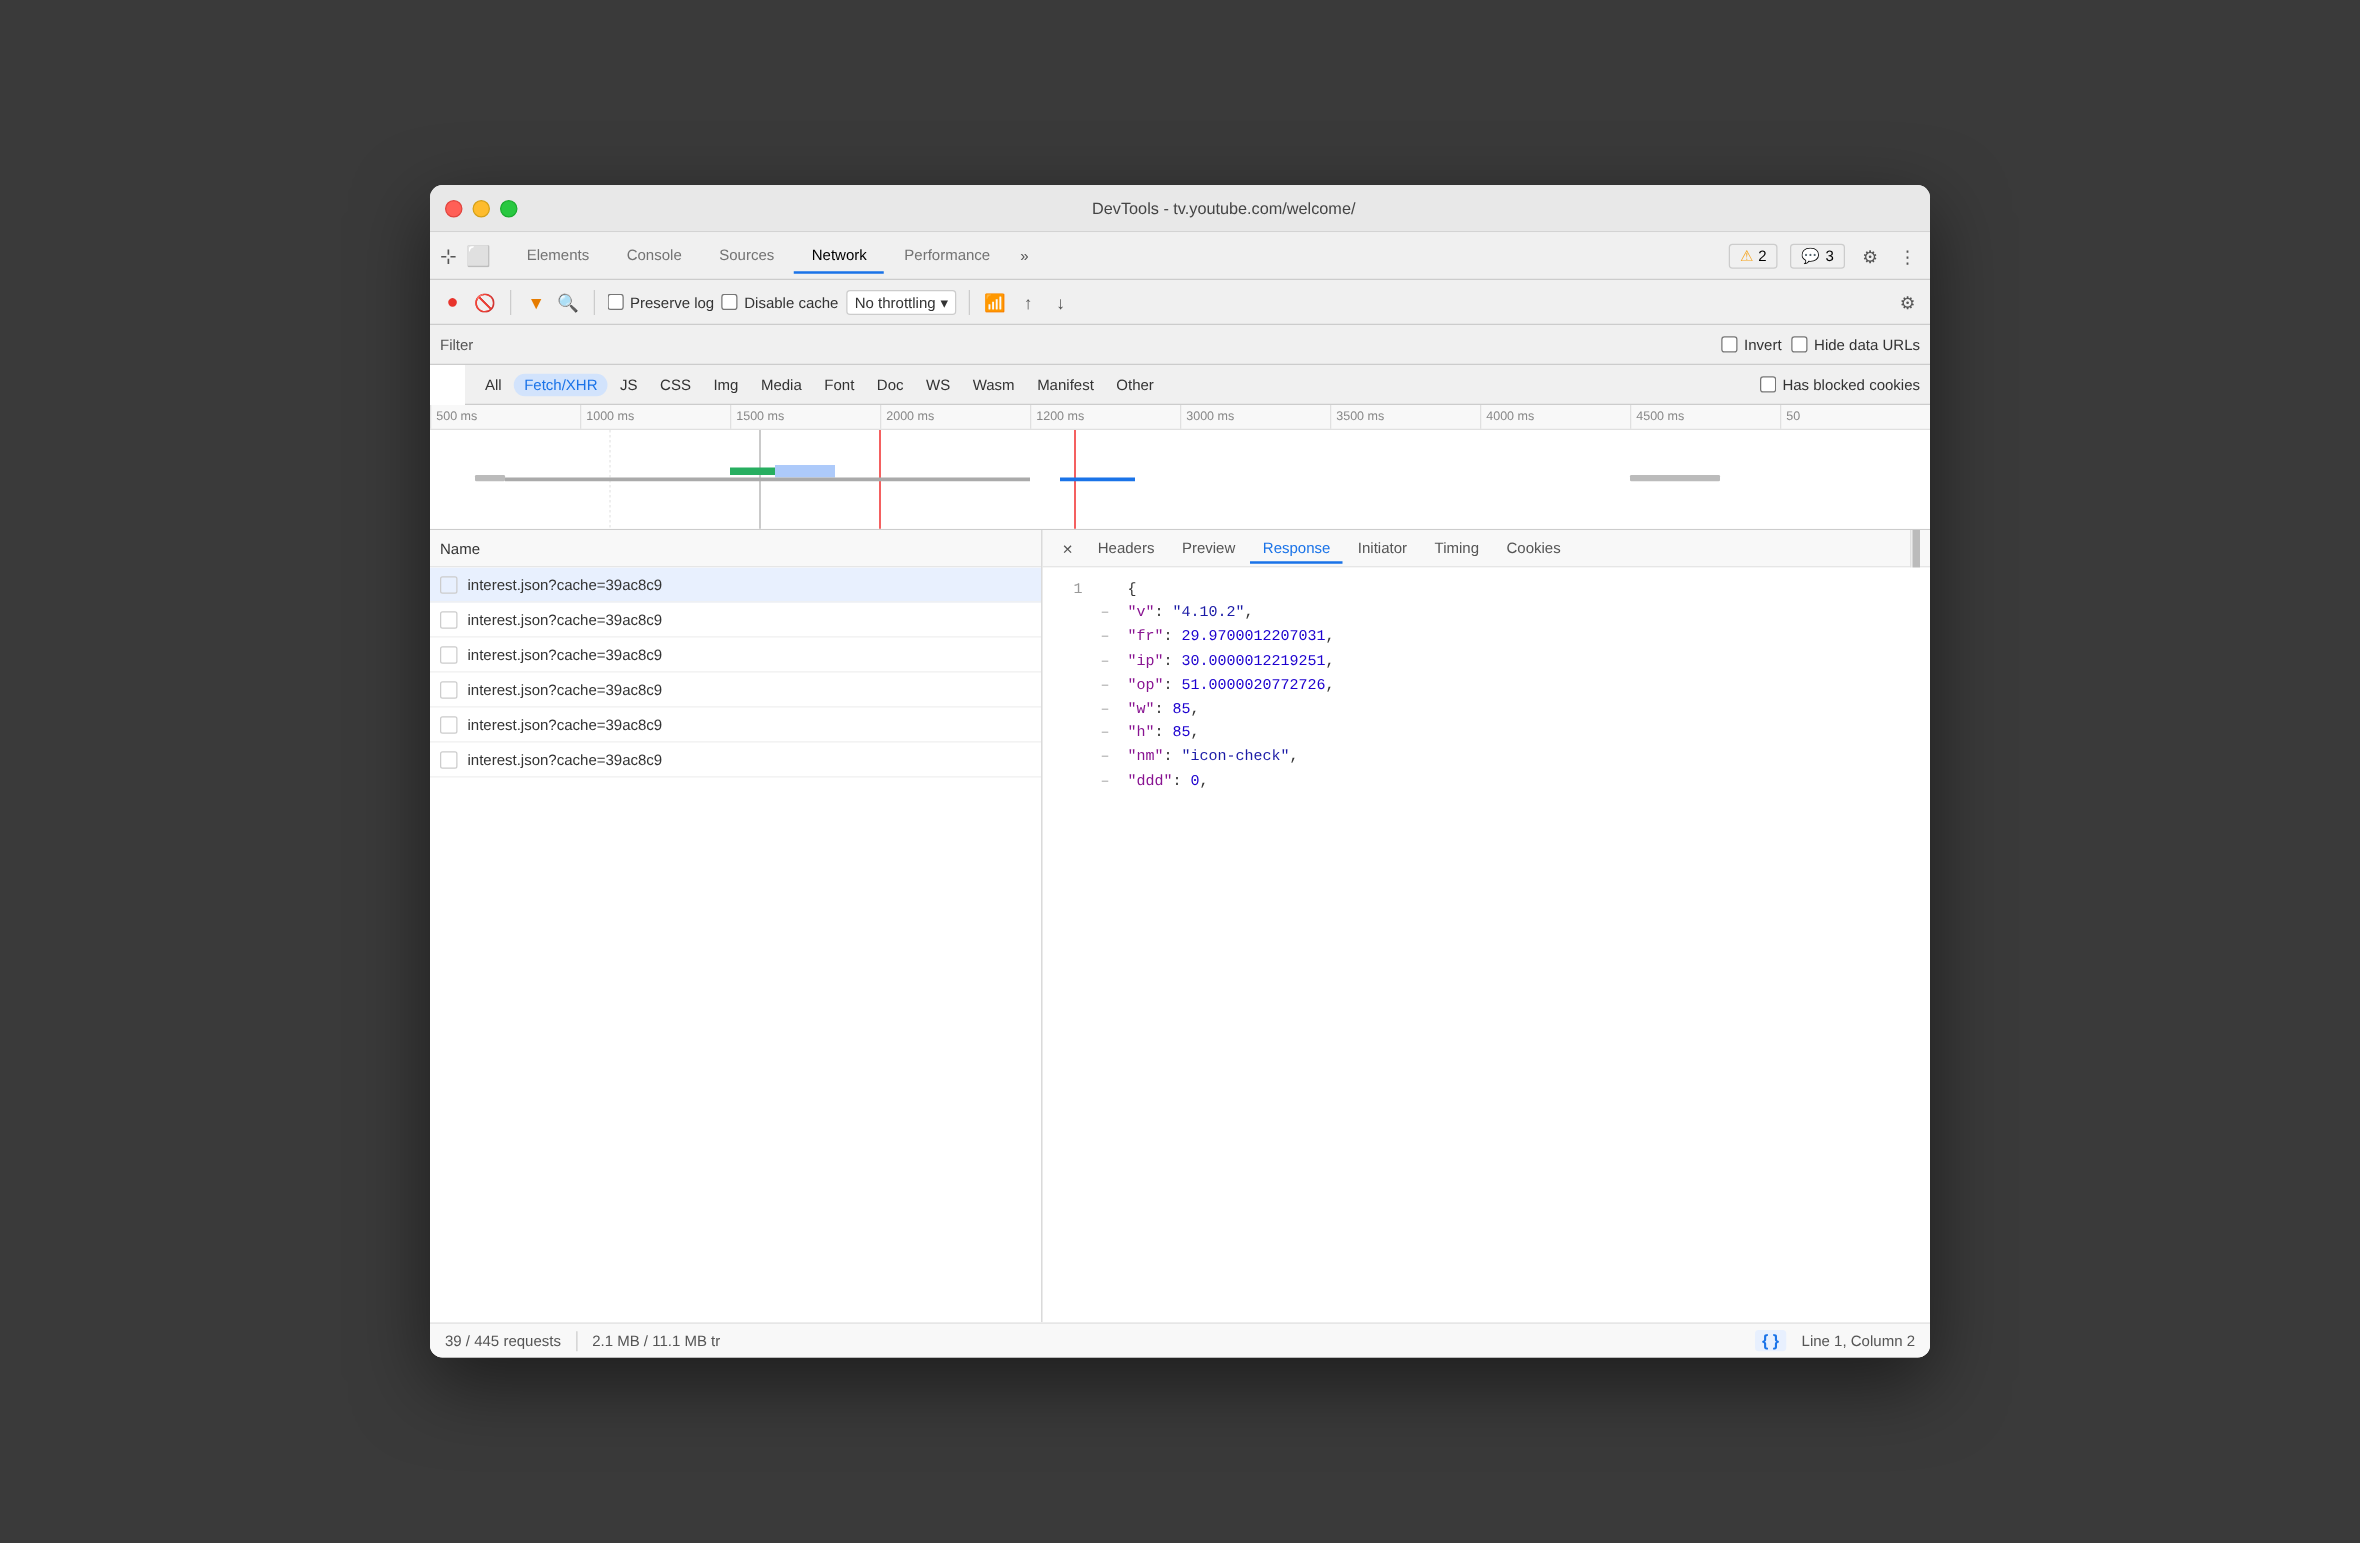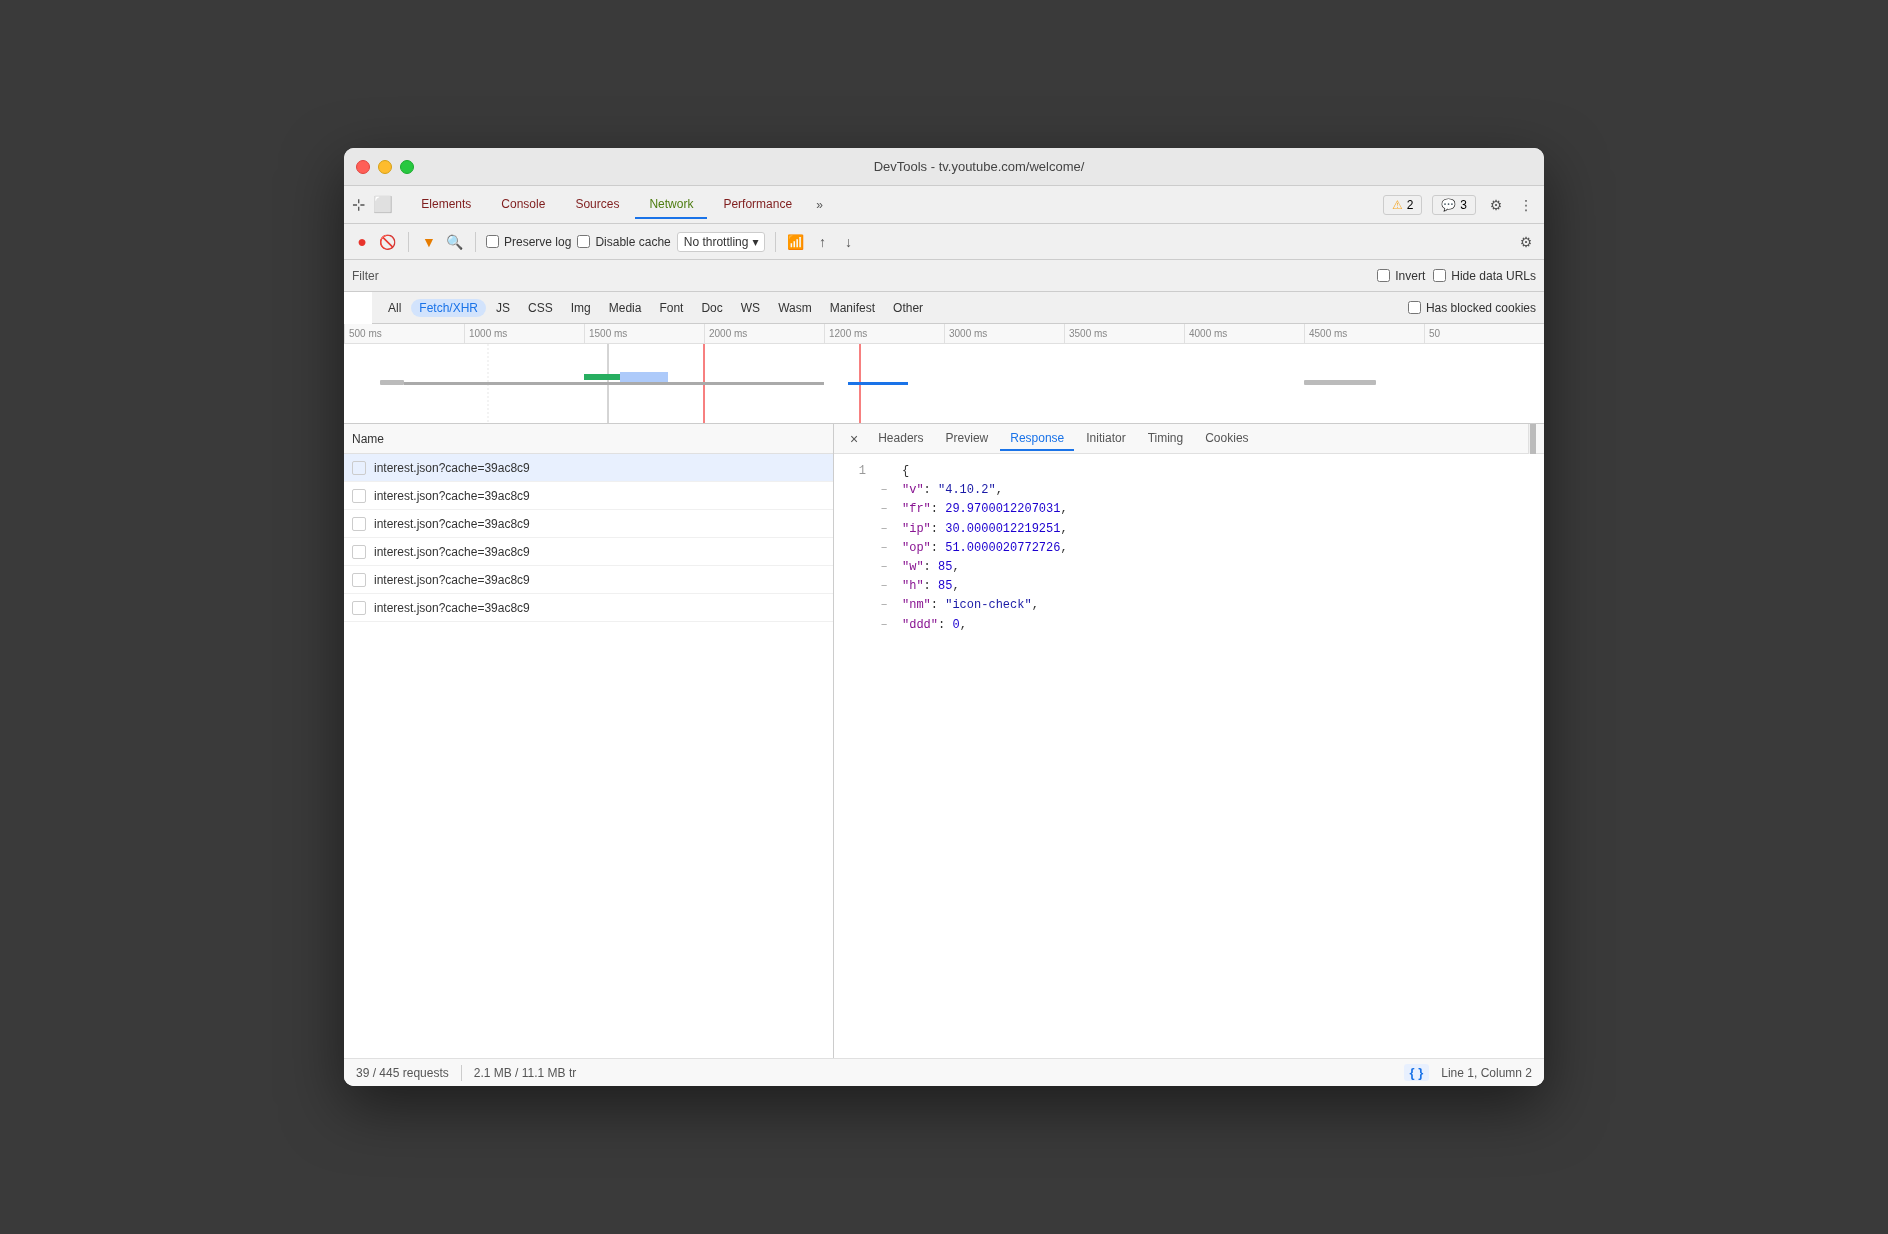--- a/index.html
+++ b/index.html
@@ -66,27 +66,27 @@
     .tab-bar-icons {
       display: flex;
       align-items: center;
       gap: 8px;
       margin-right: 12px;
       color: #555;
     }
     .tab-item {
       padding: 6px 14px;
       font-size: 12px;
-      color: #7f1d1d;
+      color: #737373;
       cursor: pointer;
       border-bottom: 2px solid transparent;
       white-space: nowrap;
     }
     .tab-item.active {
-      color: #4d7c0f;
+      color: #000000;
       border-bottom: 2px solid #1a73e8;
       font-weight: 500;
     }
     .tab-more {
       padding: 4px 8px;
       font-size: 12px;
       color: #555;
       cursor: pointer;
     }
     .tab-bar-right {

